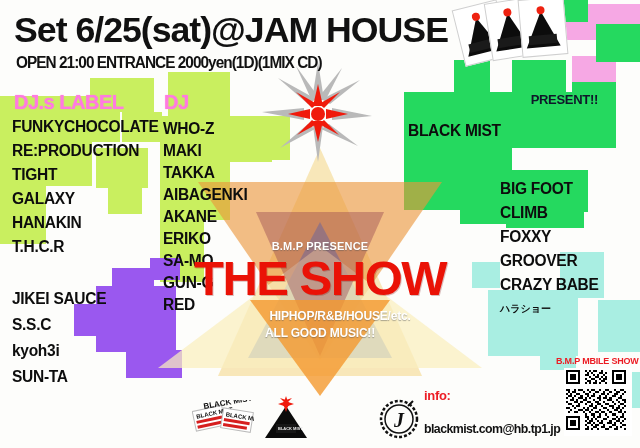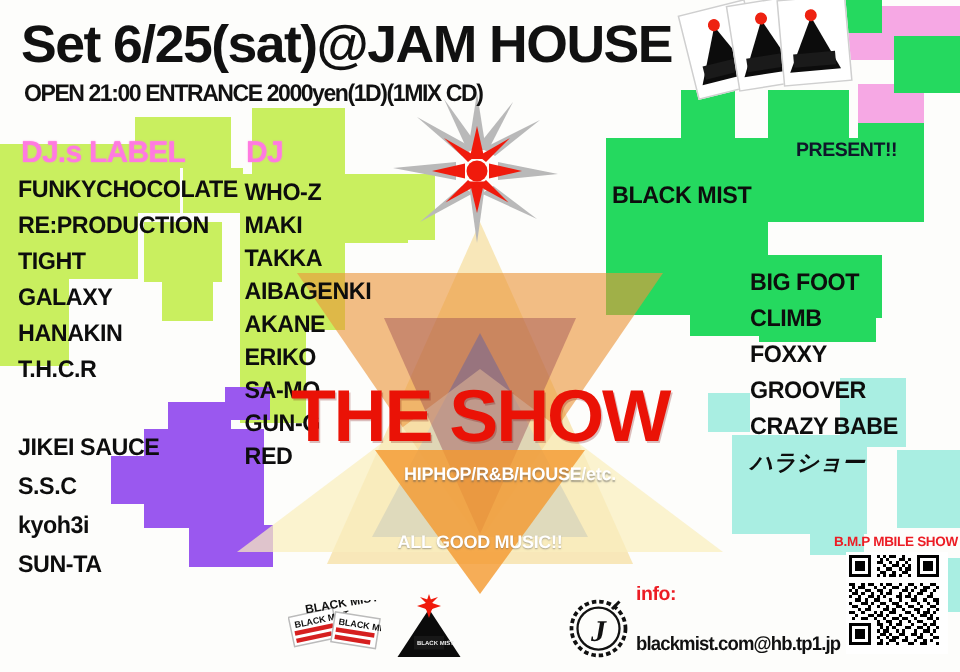--- a/index.html
+++ b/index.html
@@ -41,21 +41,21 @@
     font-size:20px;line-height:20px;white-space:nowrap;
     letter-spacing:-0.5px;
     text-shadow:0 0 1px #ff7ae0;
   }
   .name{
     position:absolute;color:#0d0d0d;font-weight:bold;
     font-size:16px;line-height:17px;white-space:nowrap;
     letter-spacing:-0.3px;
     transform:scaleX(0.97);transform-origin:left center;
   }
-  .name.jp{font-size:15px;letter-spacing:0px;transform:none;font-style:italic;}
+  .name.jp{font-size:10px;letter-spacing:0px;transform:none;}
 
   
   #presence{
     position:absolute;left:0;right:0;top:240px;text-align:center;
     color:#ffffff;font-weight:bold;font-size:11px;letter-spacing:0.2px;
     text-shadow:0 1px 1px rgba(80,80,80,.45);
   }
   #theshow{
     position:absolute;left:0;right:0;top:255px;text-align:center;
     color:#ea1206;font-weight:bold;font-size:49px;line-height:47px;
@@ -238,23 +238,24 @@
 
   <div class="name" style="left:408px;top:122px;">BLACK MIST</div>
 
   <div class="name" style="left:500px;top:180px;">BIG FOOT</div>
   <div class="name" style="left:500px;top:204px;">CLIMB</div>
   <div class="name" style="left:500px;top:228px;">FOXXY</div>
   <div class="name" style="left:500px;top:252px;">GROOVER</div>
   <div class="name" style="left:500px;top:276px;">CRAZY BABE</div>
   <div class="name jp" style="left:500px;top:300px;">ハラショー</div>
 
+  <div id="presence">B.M.P PRESENCE</div>
   <div id="theshow">THE SHOW</div>
   <div class="genre" style="top:309px;padding-left:40px;">HIPHOP/R&amp;B/HOUSE/etc.</div>
-  <div class="genre" style="top:326px;margin-top:28px;">ALL GOOD MUSIC!!</div>
+  <div class="genre" style="top:326px;">ALL GOOD MUSIC!!</div>
 
   <div class="bm-sticker">
     <svg width="62" height="36" viewBox="0 0 62 36">
       <g transform="rotate(-12 18 18)">
           <rect x="2" y="8" width="30" height="20" fill="#fff" stroke="#bbb"></rect>
           <text x="5" y="16" font-family="Liberation Sans, sans-serif" font-size="6" font-weight="bold" fill="#111">BLACK MIST</text>
           <rect x="4" y="18" width="26" height="3" fill="#d61f1f"></rect>
           <rect x="4" y="23" width="24" height="3" fill="#d61f1f"></rect>
         </g>
       <g transform="rotate(9 44 20)">

